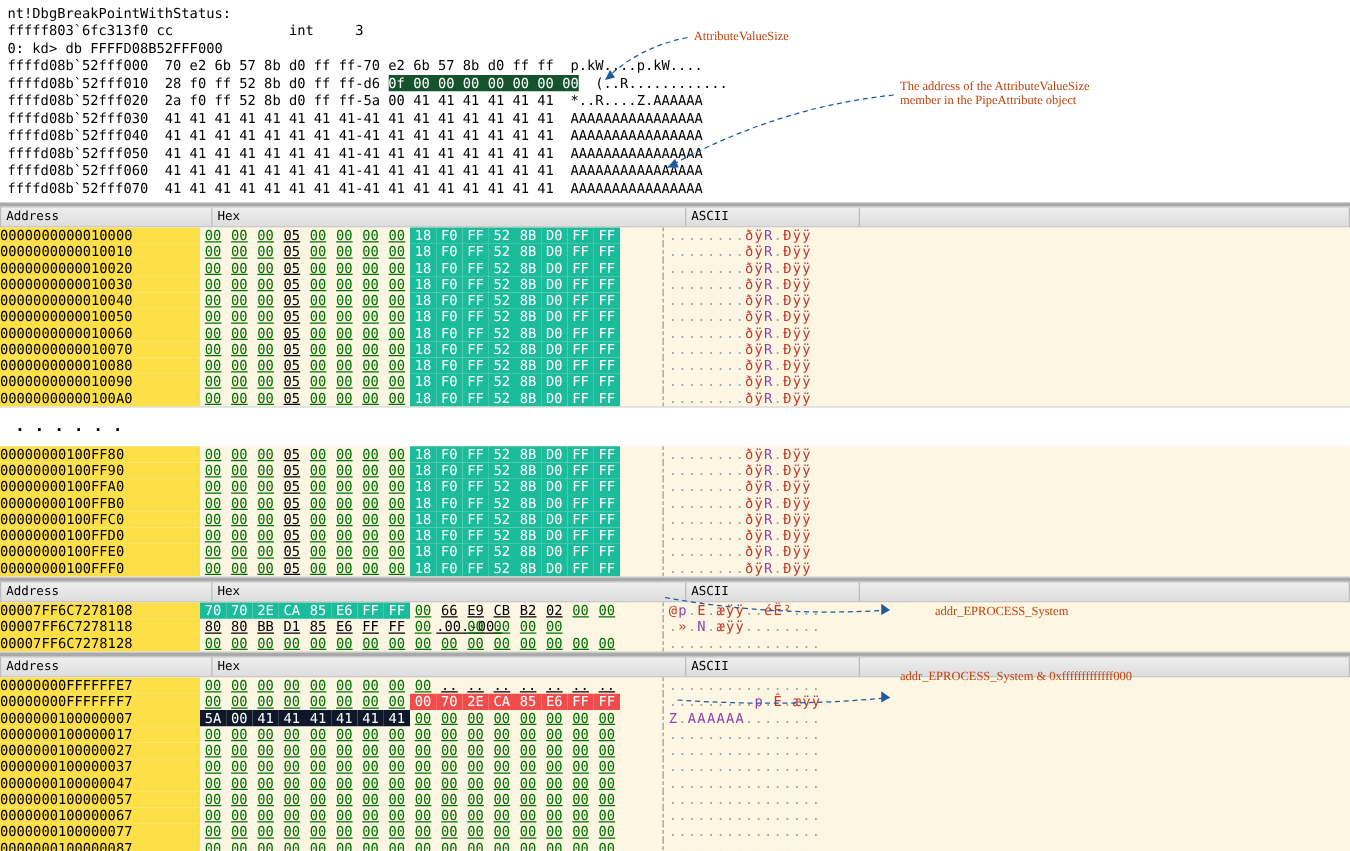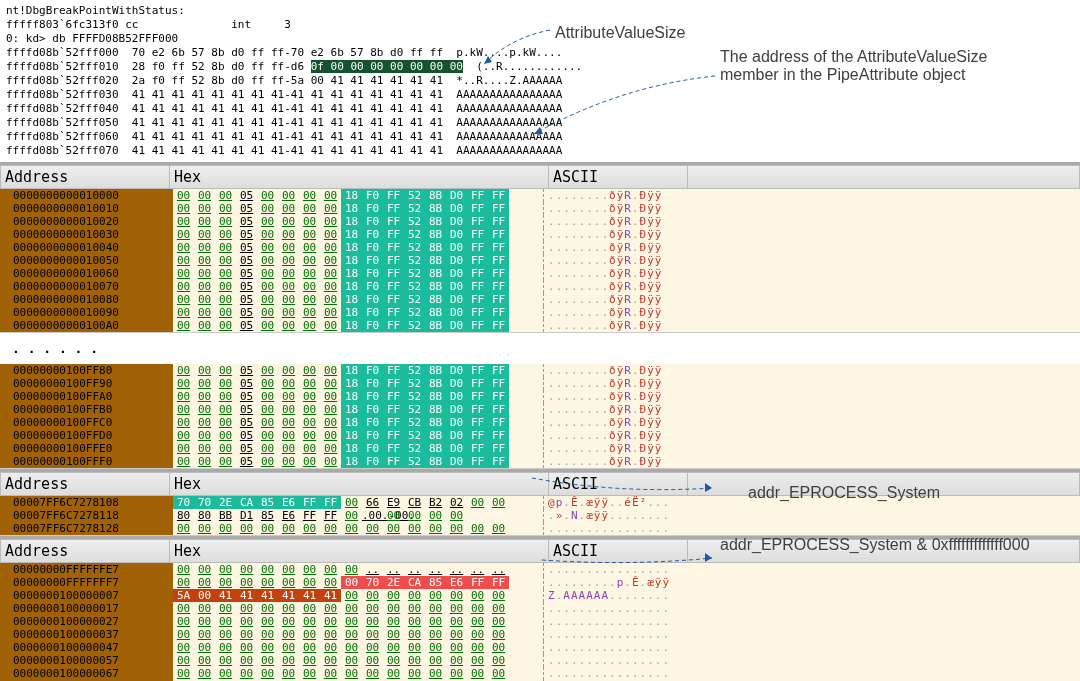--- a/index.html
+++ b/index.html
@@ -1,39 +1,39 @@
 <!DOCTYPE html>
 <html><head>
 <meta charset="utf-8">
 <style>
   html,body{margin:0;padding:0;background:#fff;font-family:Consolas,Menlo,monospace;font-size:11px;color:#000;width:1080px}
   .dbg{white-space:pre;line-height:14px;padding:4px 6px}
   .dbg .hl{background:#14532d;color:#fff}
   .panel{border-top:3px solid #aaa;border-bottom:1px solid #ccc}
-  .hdr{display:flex;background:linear-gradient(#eee,#ddd);border:1px solid #bbb;font-size:15px}
+  .hdr{display:flex;background:linear-gradient(#eee,#ddd);border:1px solid #bbb;font-size:10px}
   .hdr div{padding:2px 4px;border-right:1px solid #bbb}
   .addrcol{width:160px}
   .hexcol{width:370px}
   .asciicol{width:130px}
   .rows{background:#fdf6e3}
   .row{display:flex;line-height:13px}
-  .addr{width:160px;background:#a16207;color:#000;padding-left:13px}
+  .addr{width:160px;background:#fde047;color:#000;padding-left:0}
   .hex{width:370px;display:flex}
   .hexhalf{display:flex}
   .byte{width:21px;text-align:center;color:#007000;text-decoration:underline}
   .byte.b-black{color:#000}
   .byte.bg-teal{background:#1abc9c;color:#fff;text-decoration:none}
-  .byte.bg-blue{background:#c2410c;color:#fff;text-decoration:none}
+  .byte.bg-blue{background:#0f172a;color:#fff;text-decoration:none}
   .byte.bg-red{background:#f14c4c;color:#fff;text-decoration:none}
   .ascii{width:130px;border-left:1px dashed #999;padding-left:4px;letter-spacing:1px}
   .ascii .pg{color:#9aa}
   .ascii .pr{color:#c0392b}
   .ascii .pp{color:#8e44ad}
   .dots{padding:8px 12px;font-size:13px;font-weight:bold}
-  .note{position:absolute;color:#404040;font-family:Liberation Sans, sans-serif;font-size:16px}
+  .note{position:absolute;color:#c2410c;font-family:Liberation Serif, serif;font-size:10px}
   svg.arrow{position:absolute;pointer-events:none}
 </style>
 </head>
 <body>
 
 <div class="dbg" id="dbg">nt!DbgBreakPointWithStatus:
 fffff803`6fc313f0 cc              int     3
 0: kd&gt; db FFFFD08B52FFF000
 ffffd08b`52fff000  70 e2 6b 57 8b d0 ff ff-70 e2 6b 57 8b d0 ff ff  p.kW....p.kW....
 ffffd08b`52fff010  28 f0 ff 52 8b d0 ff ff-d6 <span class="hl">0f 00 00 00 00 00 00 00</span>  (..R............
@@ -42,21 +42,21 @@
 ffffd08b`52fff040  41 41 41 41 41 41 41 41-41 41 41 41 41 41 41 41  AAAAAAAAAAAAAAAA
 ffffd08b`52fff050  41 41 41 41 41 41 41 41-41 41 41 41 41 41 41 41  AAAAAAAAAAAAAAAA
 ffffd08b`52fff060  41 41 41 41 41 41 41 41-41 41 41 41 41 41 41 41  AAAAAAAAAAAAAAAA
 ffffd08b`52fff070  41 41 41 41 41 41 41 41-41 41 41 41 41 41 41 41  AAAAAAAAAAAAAAAA</div>
 
 <div class="note" style="top:24px;left:555px">AttributeValueSize</div>
 <svg class="arrow" style="top:28px;left:480px" width="80" height="40">
     <path d="M70 2 Q30 10 4 36" stroke="#1e5aa0" fill="none" stroke-dasharray="4 3"></path>
     <path d="M4 36 l8 -2 l-4 -6 z" fill="#1e5aa0"></path>
   </svg>
-<div class="note" style="top:48px;left:720px;white-space:pre">The address of the AttributeValueSize
+<div class="note" style="top:64px;left:720px;white-space:pre">The address of the AttributeValueSize
 member in the PipeAttribute object</div>
 <svg class="arrow" style="top:74px;left:530px" width="190" height="70">
     <path d="M185 2 Q90 12 4 60" stroke="#1e5aa0" fill="none" stroke-dasharray="4 3"></path>
     <path d="M4 60 l9 0 l-3 -7 z" fill="#1e5aa0"></path>
   </svg>
 
 <div class="panel">
   <div class="hdr">
     <div class="addrcol">Address</div>
     <div class="hexcol">Hex</div>

